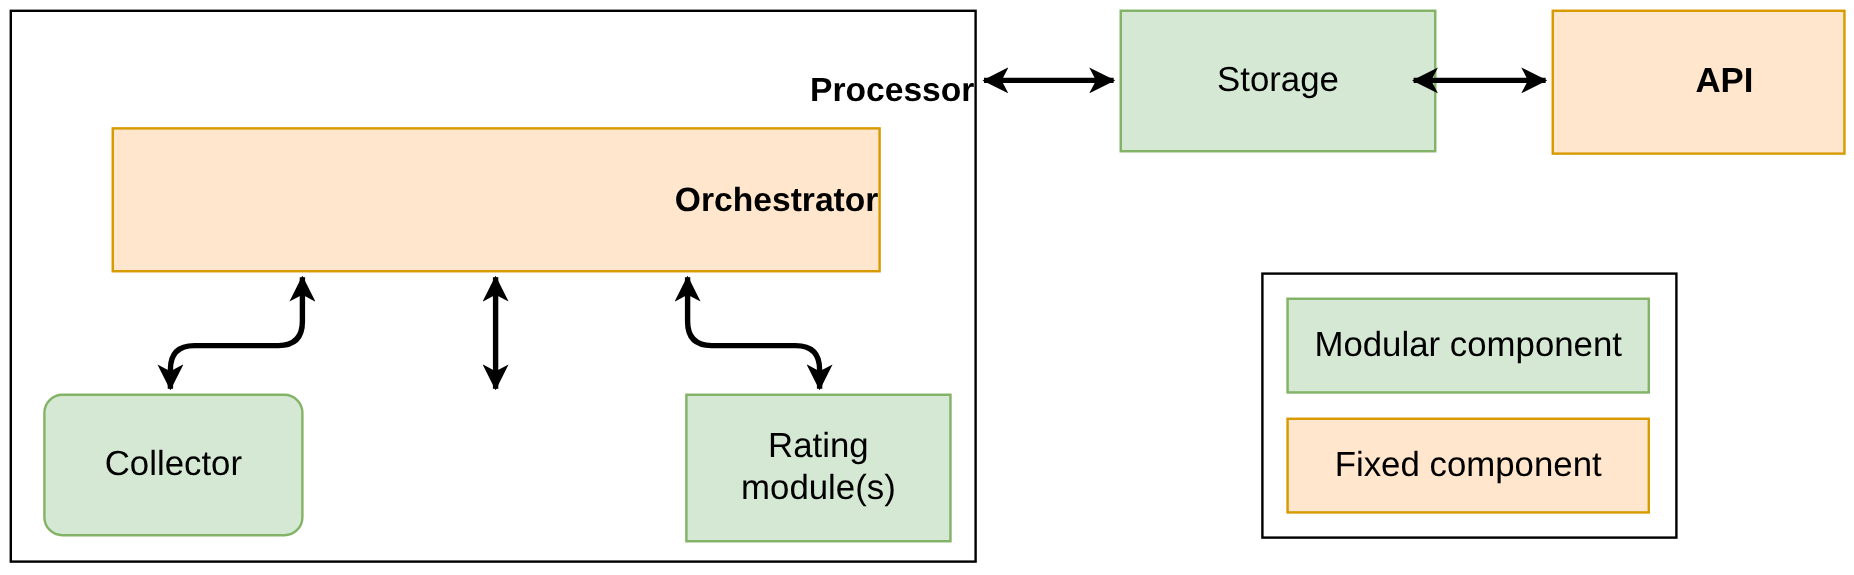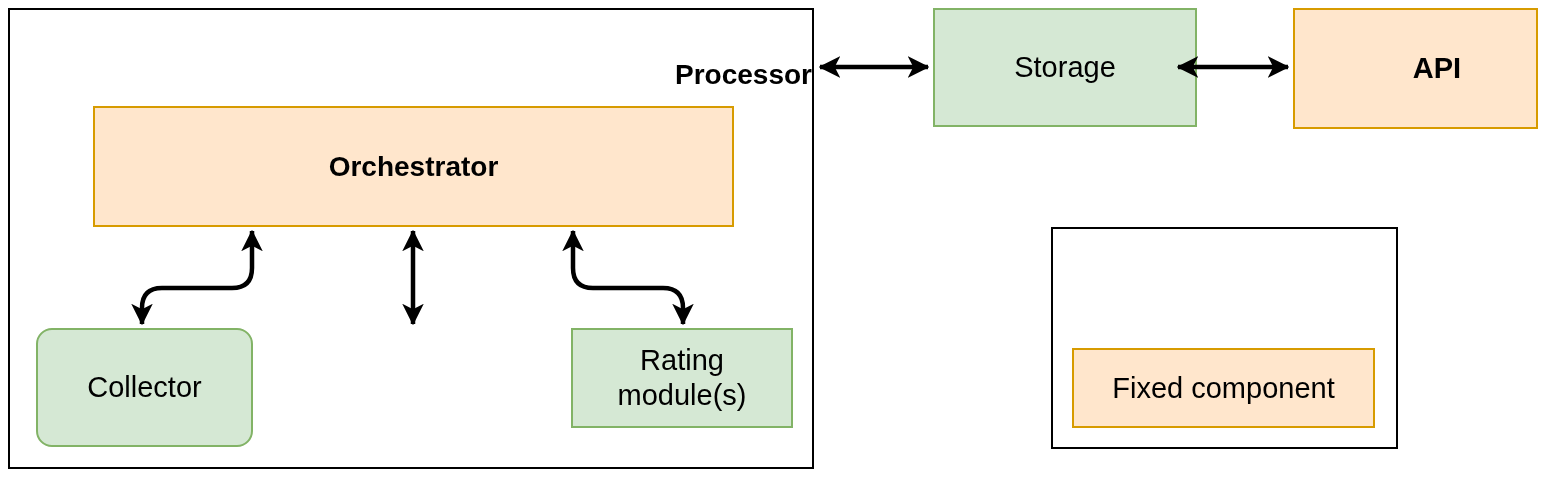--- a/index.html
+++ b/index.html
@@ -37,24 +37,24 @@
   }
   .fixed {
     background: #ffe6cc;
     border: 2px solid #d79b00;
   }
 
   
   .processor   { left: 8px;    top: 8px;   width: 806px; height: 461px; align-items: flex-start; }
   .proc-title  { position: absolute; left: 0; top: 48px; width: 100%; text-align: right;
                  font-weight: bold; font-size: 28px; }
-  .orchestrator{ left: 93px;   top: 106px; width: 641px; height: 121px; font-weight: bold; font-size: 28px; }
+  .orchestrator{ left: 93px;   top: 106px; width: 641px; height: 121px; font-weight: bold; font-size: 28px; justify-content: flex-end; }
   .collector   { left: 36px;   top: 328px; width: 217px; height: 119px; border-radius: 16px; }
   .fetcher     { left: 302px;  top: 328px; width: 221px; height: 119px; }
-  .rating      { left: 571px;  top: 328px; width: 222px; height: 100px; padding: 0 14px; }
+  .rating      { left: 571px;  top: 328px; width: 222px; height: 124px; padding: 0 14px; }
   .storage     { left: 933px;  top: 8px;   width: 264px; height: 119px; }
   .api         { left: 1293px; top: 8px;   width: 245px; height: 121px; font-weight: bold; font-size: 29px; padding-left: 43px; }
 
   .legend      { left: 1051px; top: 227px; width: 347px; height: 222px; }
   .legend-modular { left: 1072px; top: 248px; width: 303px; height: 80px; }
   .legend-fixed   { left: 1072px; top: 348px; width: 303px; height: 80px; }
 
   svg.arrows {
     position: absolute;
     left: 0; top: 0;
@@ -89,20 +89,23 @@
   </div>
 
   <div class="box modular storage">
     <span>Storage</span>
   </div>
   <div class="box fixed api">
     <span>API</span>
   </div>
 
   <div class="box outline legend"></div>
+  <div class="box modular legend-modular">
+    <span>Modular component</span>
+  </div>
   <div class="box fixed legend-fixed">
     <span>Fixed component</span>
   </div>
 
   <svg class="arrows" viewBox="0 0 1545 479" xmlns="http://www.w3.org/2000/svg">
     <defs>
       <marker id="ah" viewBox="0 0 10 10" refX="9.4" refY="5" markerWidth="4.8" markerHeight="4.8" orient="auto-start-reverse">
         <path d="M0,0 L10,5 L0,10 L2.6,5 Z" fill="#000000"></path>
       </marker>
     </defs>

